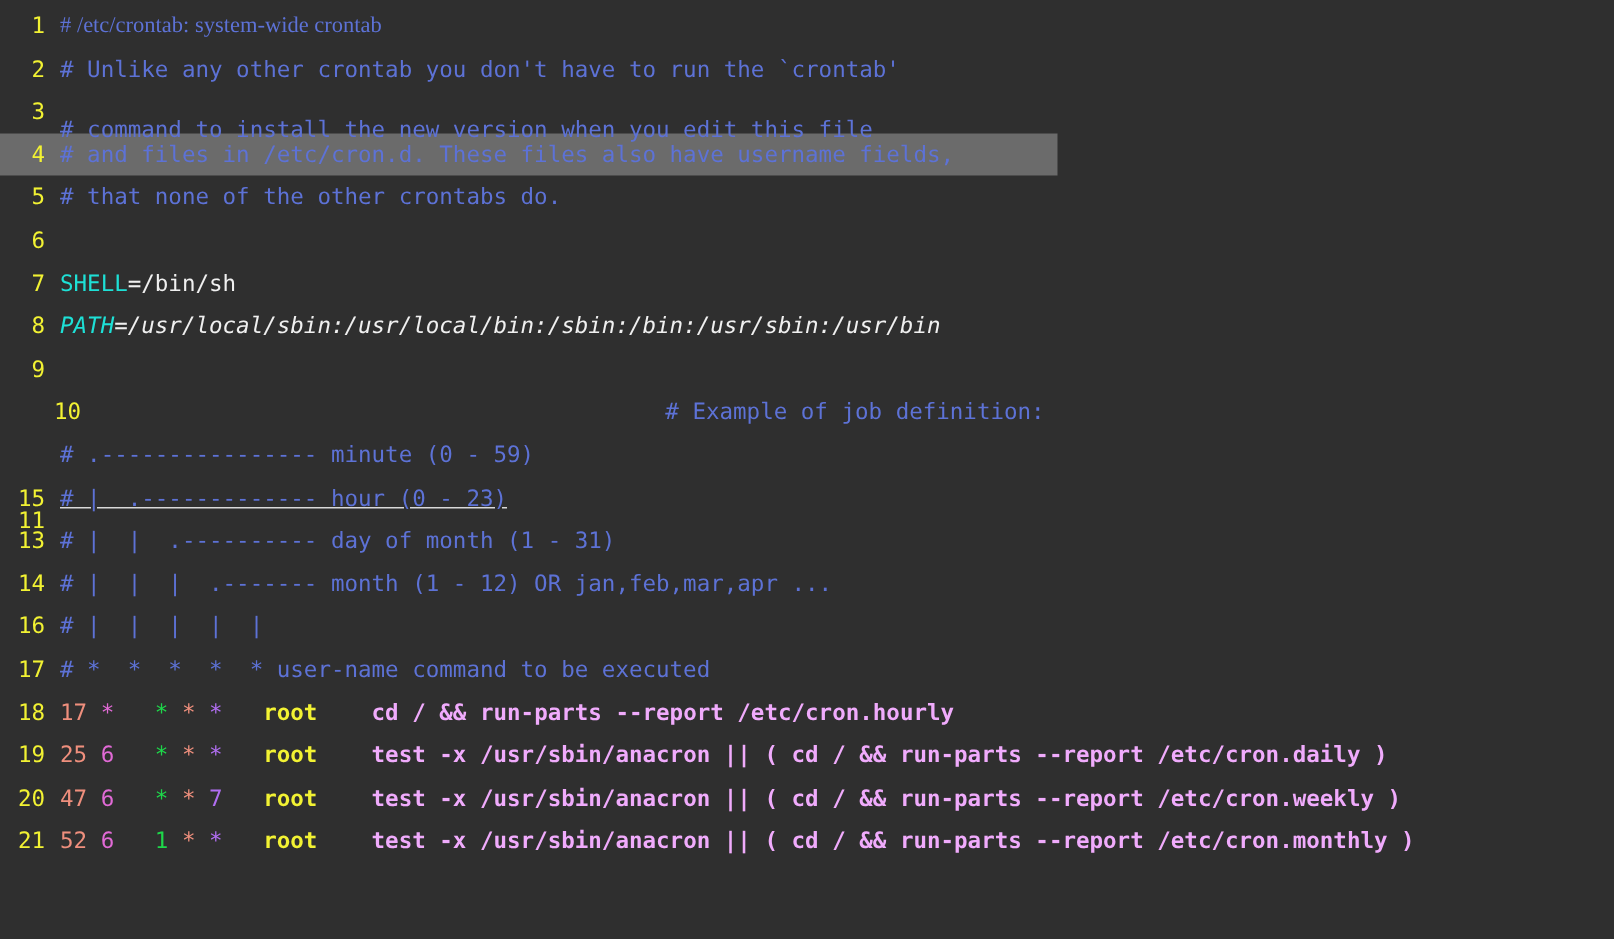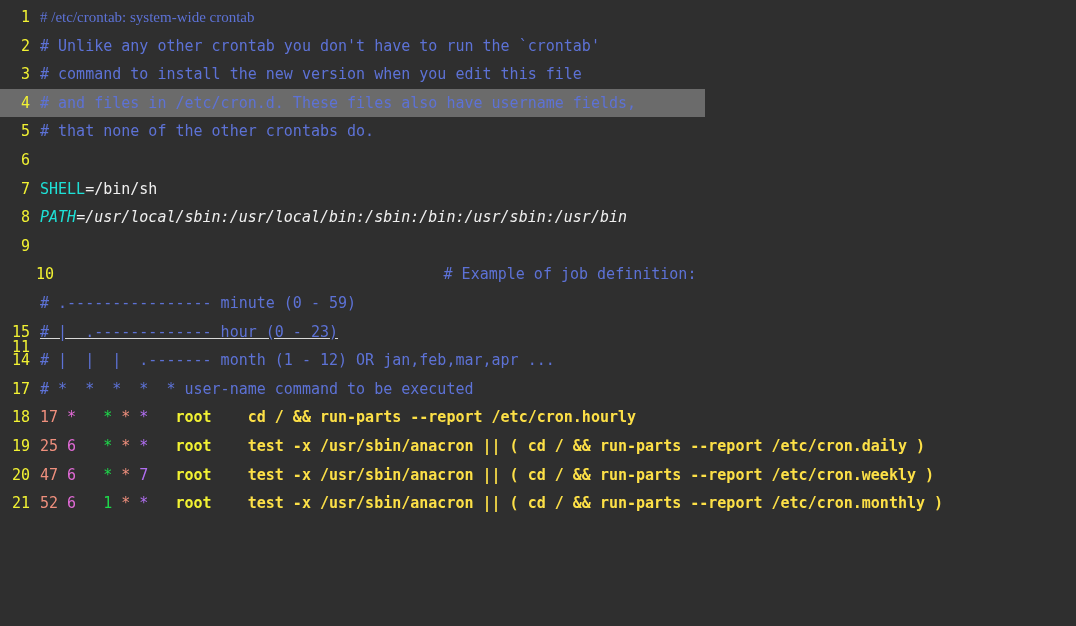--- a/index.html
+++ b/index.html
@@ -51,40 +51,42 @@
   
   .cmt    { color: #5d72d6; }
   .env    { color: #1ee0d6; }
   .val    { color: #f0f0f0; }
   .minute { color: #ef8f7d; }
   .hour   { color: #e16ad6; }
   .dom    { color: #1ed74a; }
   .month  { color: #ef8f7d; }
   .dow    { color: #b06ef0; }
   .user   { color: #f2f233; font-weight: bold; }
-  .cmd    { color: #fde047; font-weight: bold; }
+  .cmd    { color: #f0abfc; font-weight: bold; }
   .blank  { display: inline-block; }
 </style>
 </head>
 <body>
 
 <div id="editor">
   <div id="lines-container">
       <div class="row"><div class="gutter" style="position: relative; z-index: 1;">1</div><div class="code" style="position: relative; z-index: 1; font-family: Liberation Serif, serif;"><span class="cmt"># /etc/crontab: system-wide crontab</span></div></div>
       <div class="row"><div class="gutter" style="position: relative; z-index: 1;">2</div><div class="code" style="position: relative; z-index: 1;"><span class="cmt"># Unlike any other crontab you don't have to run the `crontab'</span></div></div>
-      <div class="row"><div class="gutter" style="position: relative; z-index: 1;">3</div><div class="code" style="position: relative; z-index: 1;"><span class="cmt"># command to install the new version when you edit this file</span></div></div>
+      <div class="row"><div class="gutter" style="position: relative; z-index: 1;">3</div><div class="code" style="position: relative; z-index: 1; margin-top: 12px;"><span class="cmt"># command to install the new version when you edit this file</span></div></div>
       <div class="row sel" style="background: transparent; position: relative;"><div style="position: absolute; left: 0px; top: 0px; width: 705px; height: 100%; background: rgb(107, 107, 107); z-index: 0;"></div><div class="gutter" style="position: relative; z-index: 1;">4</div><div class="code" style="position: relative; z-index: 1;"><span class="cmt"># and files in /etc/cron.d. These files also have username fields,</span></div></div>
       <div class="row"><div class="gutter" style="position: relative; z-index: 1;">5</div><div class="code" style="position: relative; z-index: 1;"><span class="cmt"># that none of the other crontabs do.</span></div></div>
       <div class="row"><div class="gutter" style="position: relative; z-index: 1;">6</div><div class="code" style="position: relative; z-index: 1;"><span class="blank"></span></div></div>
       <div class="row"><div class="gutter" style="position: relative; z-index: 1;">7</div><div class="code" style="position: relative; z-index: 1;"><span class="env">SHELL</span><span class="val">=/bin/sh</span></div></div>
       <div class="row"><div class="gutter" style="position: relative; z-index: 1;">8</div><div class="code" style="position: relative; z-index: 1; font-style: italic;"><span class="env">PATH</span><span class="val">=/usr/local/sbin:/usr/local/bin:/sbin:/bin:/usr/sbin:/usr/bin</span></div></div>
       <div class="row"><div class="gutter" style="position: relative; z-index: 1;">9</div><div class="code" style="position: relative; z-index: 1;"><span class="blank"></span></div></div>
       <div class="row"><div class="gutter" style="position: relative; z-index: 1; margin-left: 24px;">10</div><div class="code" style="position: relative; z-index: 1; text-align: center;"><span class="cmt"># Example of job definition:</span></div></div>
       <div class="row"><div class="gutter" style="position: relative; z-index: 1; margin-top: 44px;">11</div><div class="code" style="position: relative; z-index: 1;"><span class="cmt"># .---------------- minute (0 - 59)</span></div></div>
       <div class="row"><div class="gutter" style="position: relative; z-index: 1;">15</div><div class="code" style="position: relative; z-index: 1; text-decoration: underline;"><span class="cmt"># |  .------------- hour (0 - 23)</span></div></div>
+      <div class="row"><div class="gutter" style="position: relative; z-index: 1;">13</div><div class="code" style="position: relative; z-index: 1;"><span class="cmt"># |  |  .---------- day of month (1 - 31)</span></div></div>
       <div class="row"><div class="gutter" style="position: relative; z-index: 1;">14</div><div class="code" style="position: relative; z-index: 1;"><span class="cmt"># |  |  |  .------- month (1 - 12) OR jan,feb,mar,apr ...</span></div></div>
+      <div class="row"><div class="gutter" style="position: relative; z-index: 1;">16</div><div class="code" style="position: relative; z-index: 1;"><span class="cmt"># |  |  |  |  |</span></div></div>
       <div class="row"><div class="gutter" style="position: relative; z-index: 1;">17</div><div class="code" style="position: relative; z-index: 1;"><span class="cmt"># *  *  *  *  * user-name command to be executed</span></div></div>
       <div class="row"><div class="gutter" style="position: relative; z-index: 1;">18</div><div class="code" style="position: relative; z-index: 1;"><span class="minute">17 </span><span class="hour">*</span><span class="val">   </span><span class="dom">*</span><span class="val"> </span><span class="month">*</span><span class="val"> </span><span class="dow">*</span><span class="val">   </span><span class="user">root</span><span class="val">    </span><span class="cmd">cd / &amp;&amp; run-parts --report /etc/cron.hourly</span></div></div>
       <div class="row"><div class="gutter" style="position: relative; z-index: 1;">19</div><div class="code" style="position: relative; z-index: 1;"><span class="minute">25 </span><span class="hour">6</span><span class="val">   </span><span class="dom">*</span><span class="val"> </span><span class="month">*</span><span class="val"> </span><span class="dow">*</span><span class="val">   </span><span class="user">root</span><span class="val">    </span><span class="cmd">test -x /usr/sbin/anacron || ( cd / &amp;&amp; run-parts --report /etc/cron.daily )</span></div></div>
       <div class="row"><div class="gutter" style="position: relative; z-index: 1;">20</div><div class="code" style="position: relative; z-index: 1;"><span class="minute">47 </span><span class="hour">6</span><span class="val">   </span><span class="dom">*</span><span class="val"> </span><span class="month">*</span><span class="val"> </span><span class="dow">7</span><span class="val">   </span><span class="user">root</span><span class="val">    </span><span class="cmd">test -x /usr/sbin/anacron || ( cd / &amp;&amp; run-parts --report /etc/cron.weekly )</span></div></div>
       <div class="row"><div class="gutter" style="position: relative; z-index: 1;">21</div><div class="code" style="position: relative; z-index: 1;"><span class="minute">52 </span><span class="hour">6</span><span class="val">   </span><span class="dom">1</span><span class="val"> </span><span class="month">*</span><span class="val"> </span><span class="dow">*</span><span class="val">   </span><span class="user">root</span><span class="val">    </span><span class="cmd">test -x /usr/sbin/anacron || ( cd / &amp;&amp; run-parts --report /etc/cron.monthly )</span></div></div>
     </div>
 </div>
 
 </body></html>

